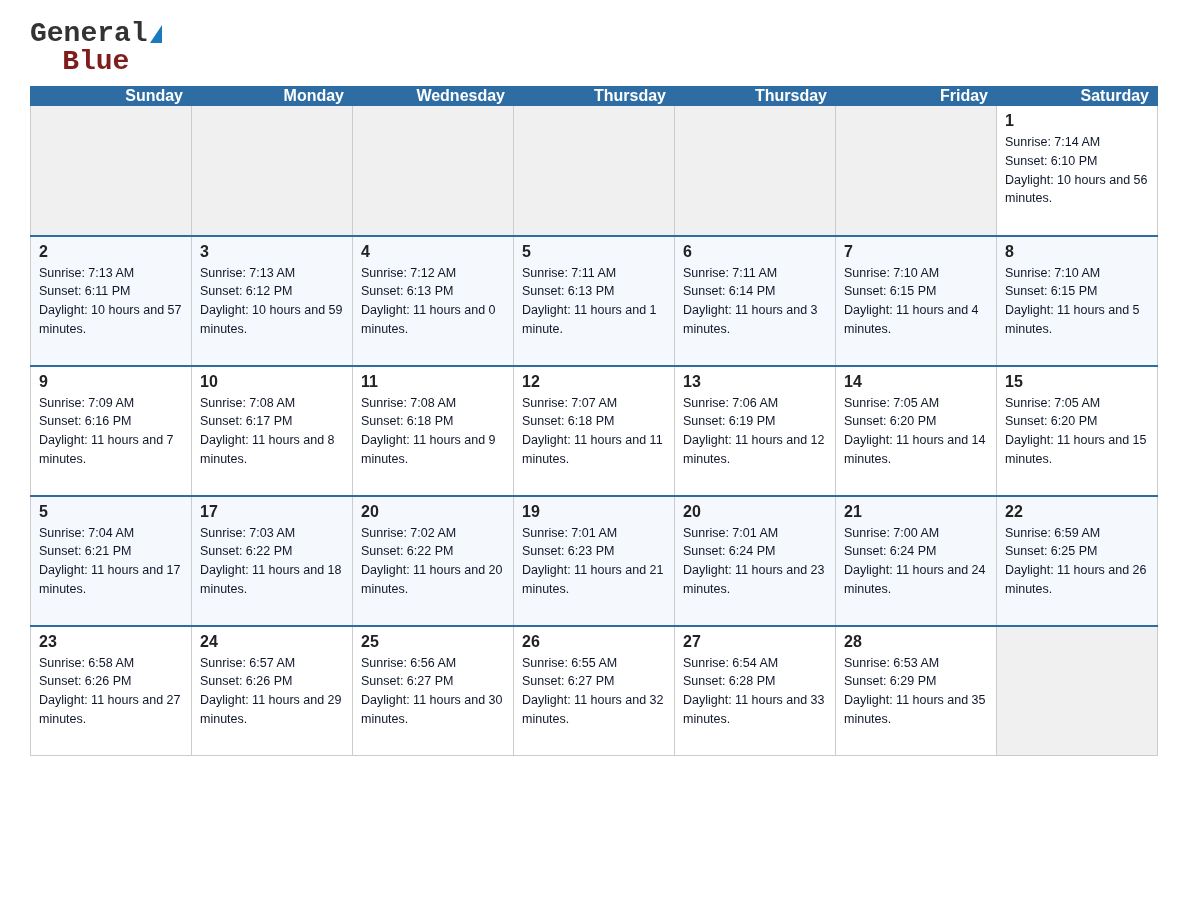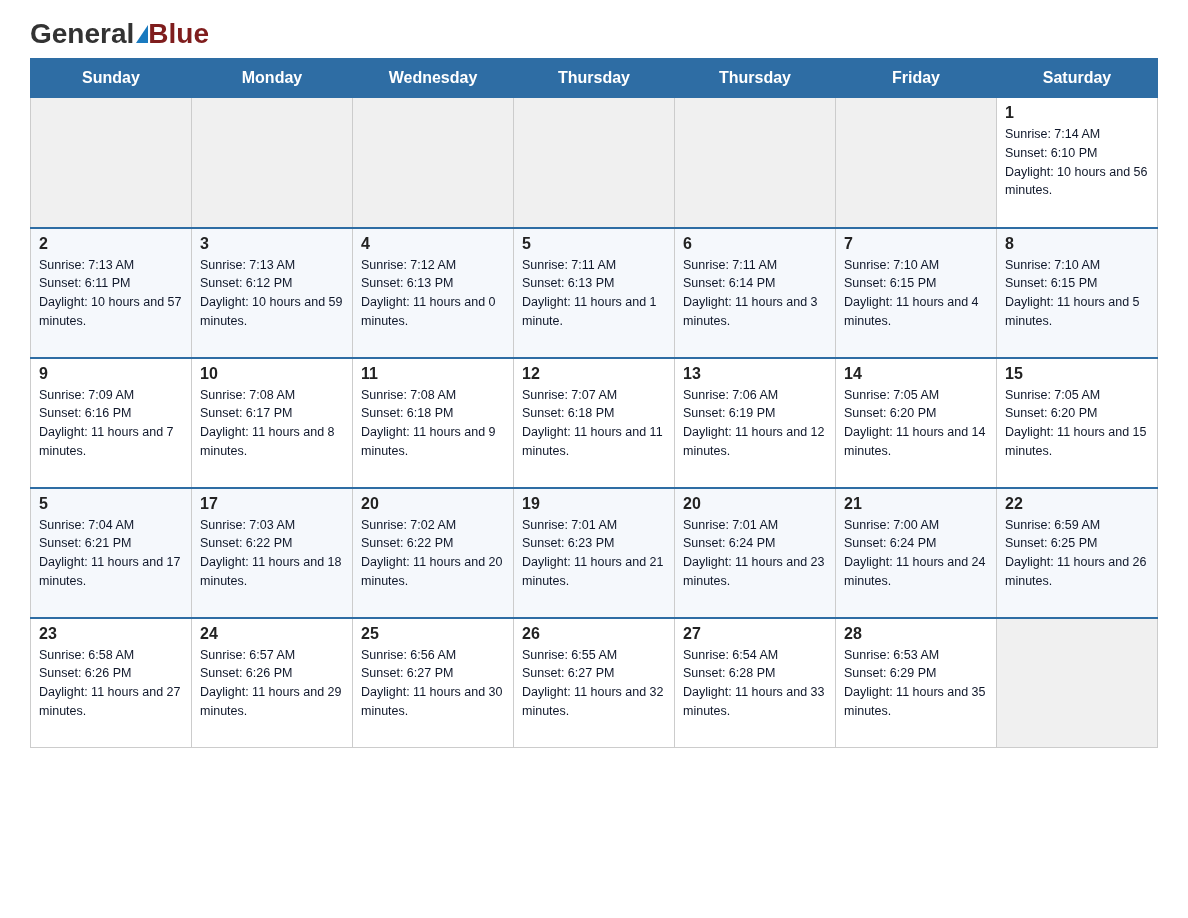--- a/index.html
+++ b/index.html
@@ -11,22 +11,23 @@
       min-height: 918px;
     }
     .header {
       display: flex;
       justify-content: space-between;
       align-items: flex-start;
       margin-bottom: 10px;
     }
     .logo {
       display: flex;
-      flex-direction: row;
+      flex-direction: column;
       align-items: center;
+      font-family: Liberation Mono, monospace;
     }
     .logo-text-general {
       font-size: 28px;
       font-weight: bold;
       color: #333;
       line-height: 1;
     }
     .logo-text-blue {
       font-size: 28px;
       font-weight: bold;
@@ -62,24 +63,24 @@
       color: #444;
     }
     .calendar {
       width: 100%;
       border-collapse: collapse;
       margin-top: 10px;
     }
     .calendar th {
       background-color: #2e6da4;
       color: #fff;
-      padding: 10px 8px;
+      padding: 0 8px;
       font-size: 16px;
       font-weight: bold;
-      text-align: center;
+      text-align: right;
       border: 1px solid #2e6da4;
     }
     .calendar td {
       vertical-align: top;
       border: 1px solid #ccc;
       padding: 6px 8px;
       width: 14.28%;
       min-height: 110px;
       height: 130px;
       font-size: 13px;

